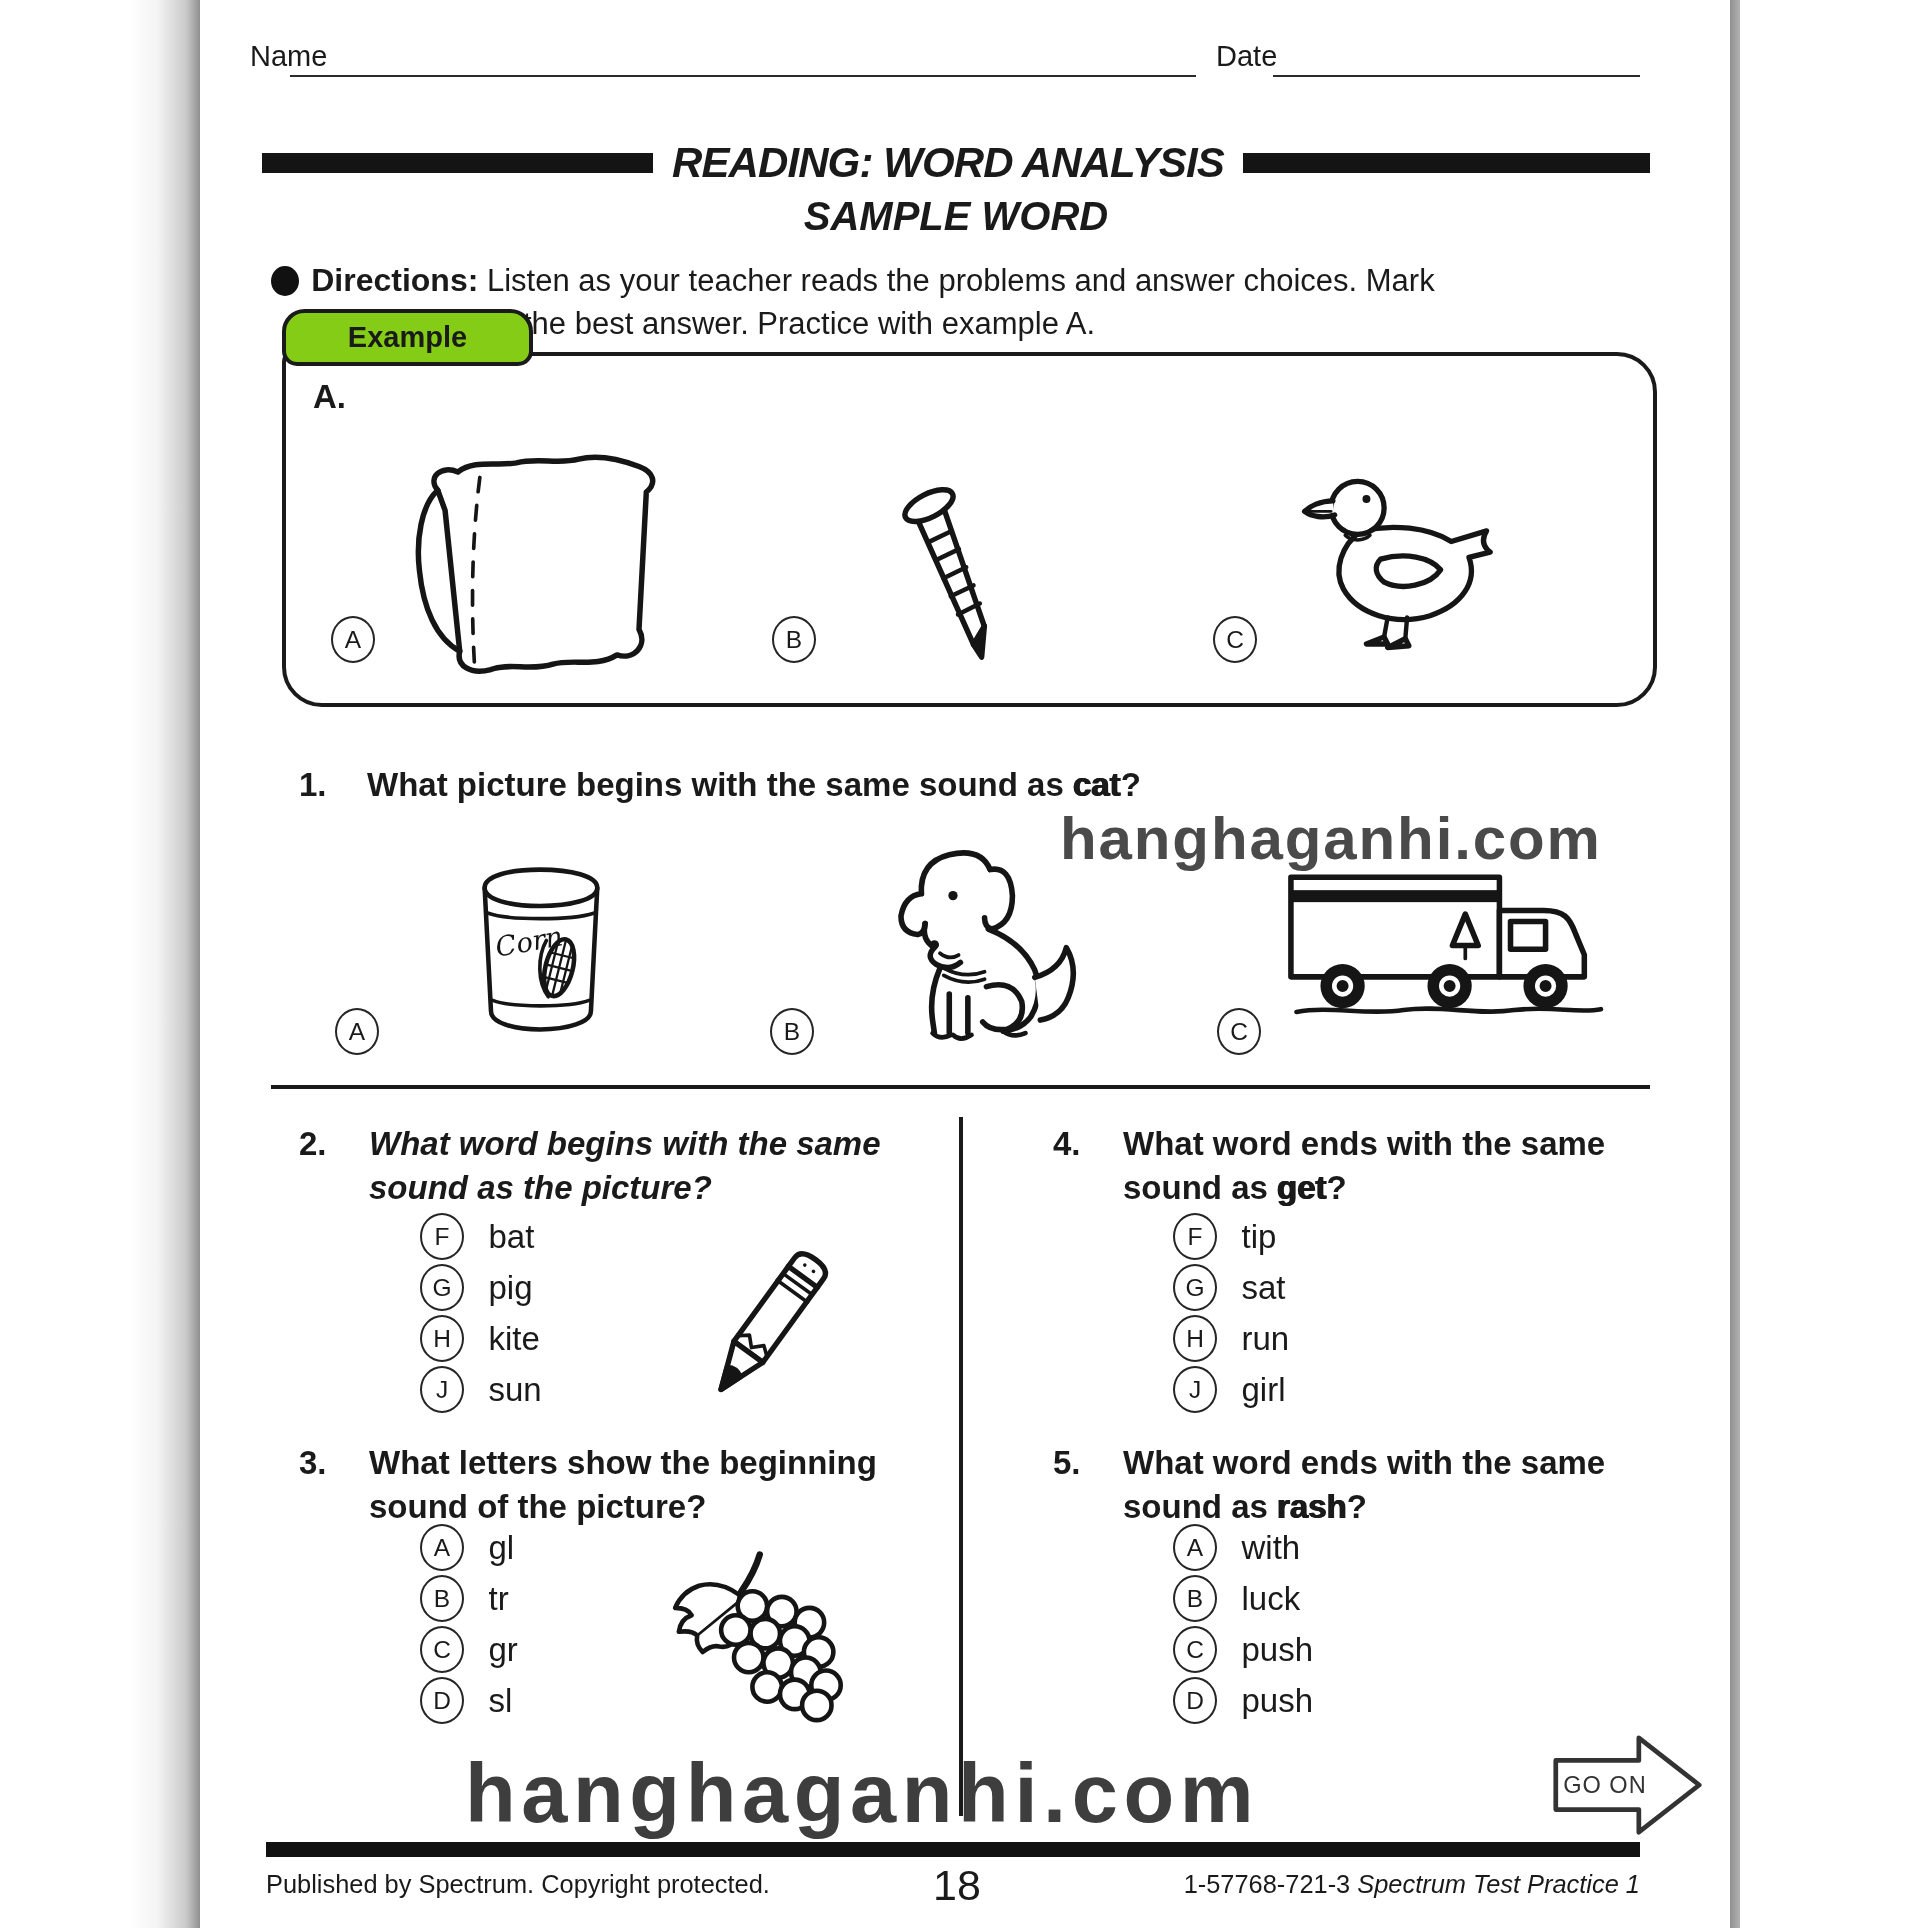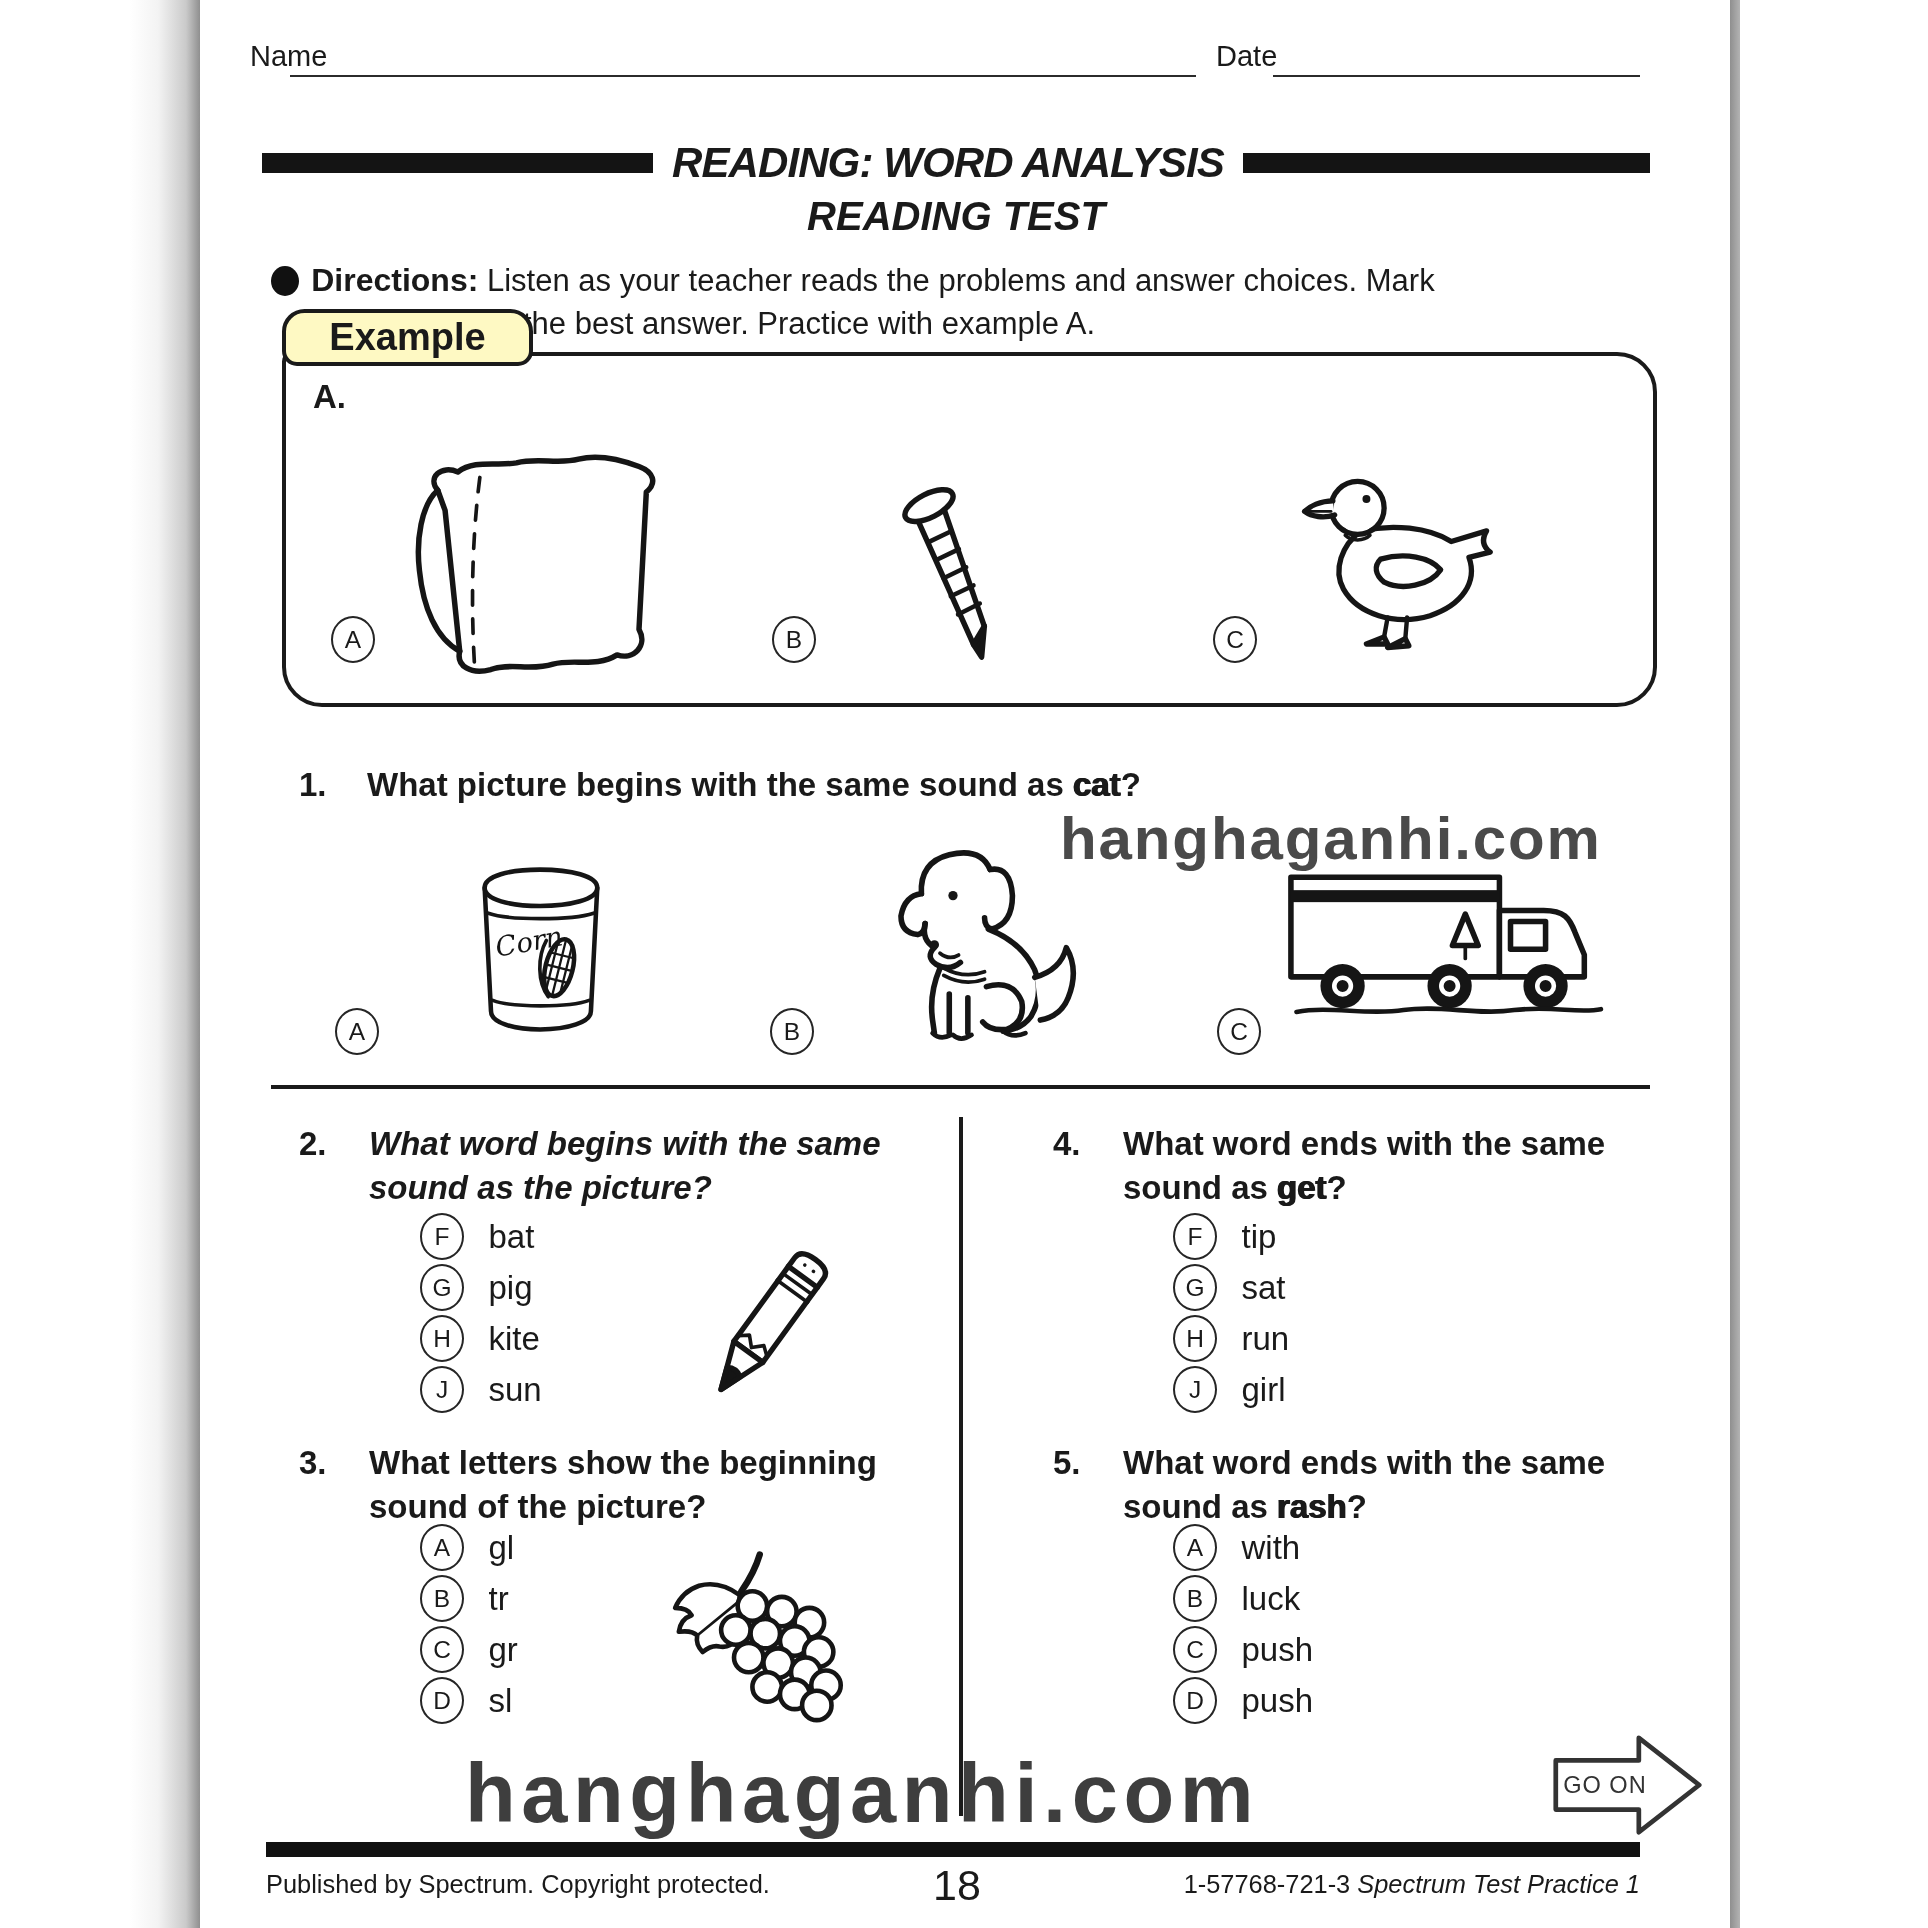--- a/index.html
+++ b/index.html
@@ -22,23 +22,23 @@
   .title-text { font-size:42px; font-weight:bold; font-style:italic; white-space:nowrap; letter-spacing:-0.9px; margin:0 19px; }
   .subtitle { left:262px; top:194px; width:1388px; text-align:center; font-size:40px; font-weight:bold; font-style:italic; }
 
   .directions { left:271px; top:258px; width:1367px; font-size:31px; line-height:1.38;
     padding-left:252px; text-indent:-252px; }
   .dir-bullet { display:inline-block; width:28px; height:30px; border-radius:50%; background:#111;
     margin-right:12.2px; vertical-align:-4.7px; }
   .dir-label { font-weight:bold; font-size:32px; }
   .dir-cont { margin-left:0; }
 
-  .example-tab { left:282px; top:309px; width:243px; height:49px; background:#fef9c3; z-index:3;
+  .example-tab { left:282px; top:309px; width:243px; height:49px; background:#84cc16; z-index:3;
     border:4.7px solid #1a1a1a; border-radius:22.6px 22.6px 15px 15px; display:flex; align-items:center; justify-content:center;
-    font-weight:bold; font-size:38px; }
+    font-weight:bold; font-size:29px; }
   .example-box { left:282px; top:352px; width:1367px; height:347px; background:#fff; z-index:1;
     border:4.7px solid #1a1a1a; border-radius:9.4px 40px 40px 40px; }
 
   .q-row { display:flex; z-index:2; font-weight:bold; font-size:33px; line-height:1.33; }
   .q-num { flex:0 0 auto; }
   .kw { text-shadow:0.7px 0 currentColor, -0.7px 0 currentColor; }
 
   .circ { width:40px; height:43px; border:2.8px solid #252525; border-radius:50%;
     display:flex; align-items:center; justify-content:center; font-size:24.5px; background:#fff; z-index:2; }
   .choice-list { display:flex; flex-direction:column; z-index:2; }
@@ -72,21 +72,21 @@
   <div class="abs name-label" style="left:250px; top:40px;">Name</div>
   <div class="abs blank-line" style="left:290px; top:75px; width:906px;"></div>
   <div class="abs date-label" style="left:1216px; top:40px;">Date</div>
   <div class="abs blank-line" style="left:1273px; top:75px; width:367px;"></div>
 
   <div class="abs title-row">
     <div class="title-bar-l"></div>
     <div class="title-text">READING: WORD ANALYSIS</div>
     <div class="title-bar-r"></div>
   </div>
-  <div class="abs subtitle">READING TEST</div>
+  <div class="abs subtitle">SAMPLE WORD</div>
 
   <div class="abs directions">
     <span class="dir-bullet"></span><span class="dir-label">Directions:</span>
     <span>Listen as your teacher reads the problems and answer choices. Mark</span><br>
     <span class="dir-cont">the best answer. Practice with example A.</span>
   </div>
 
   <div class="abs example-box"></div>
   <div class="abs example-tab">Example</div>
 

